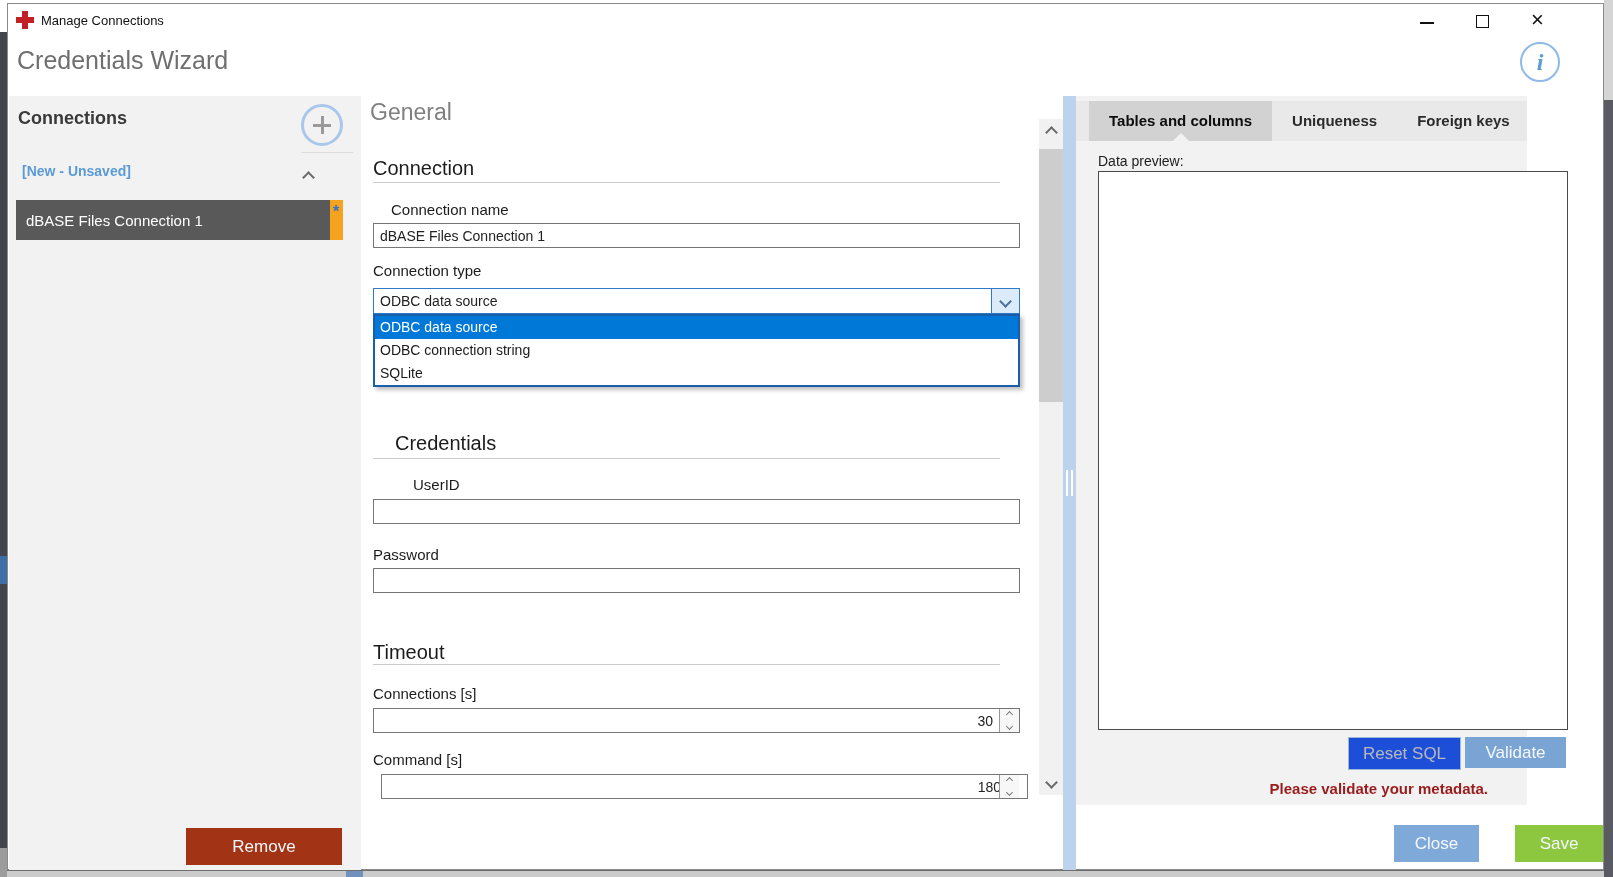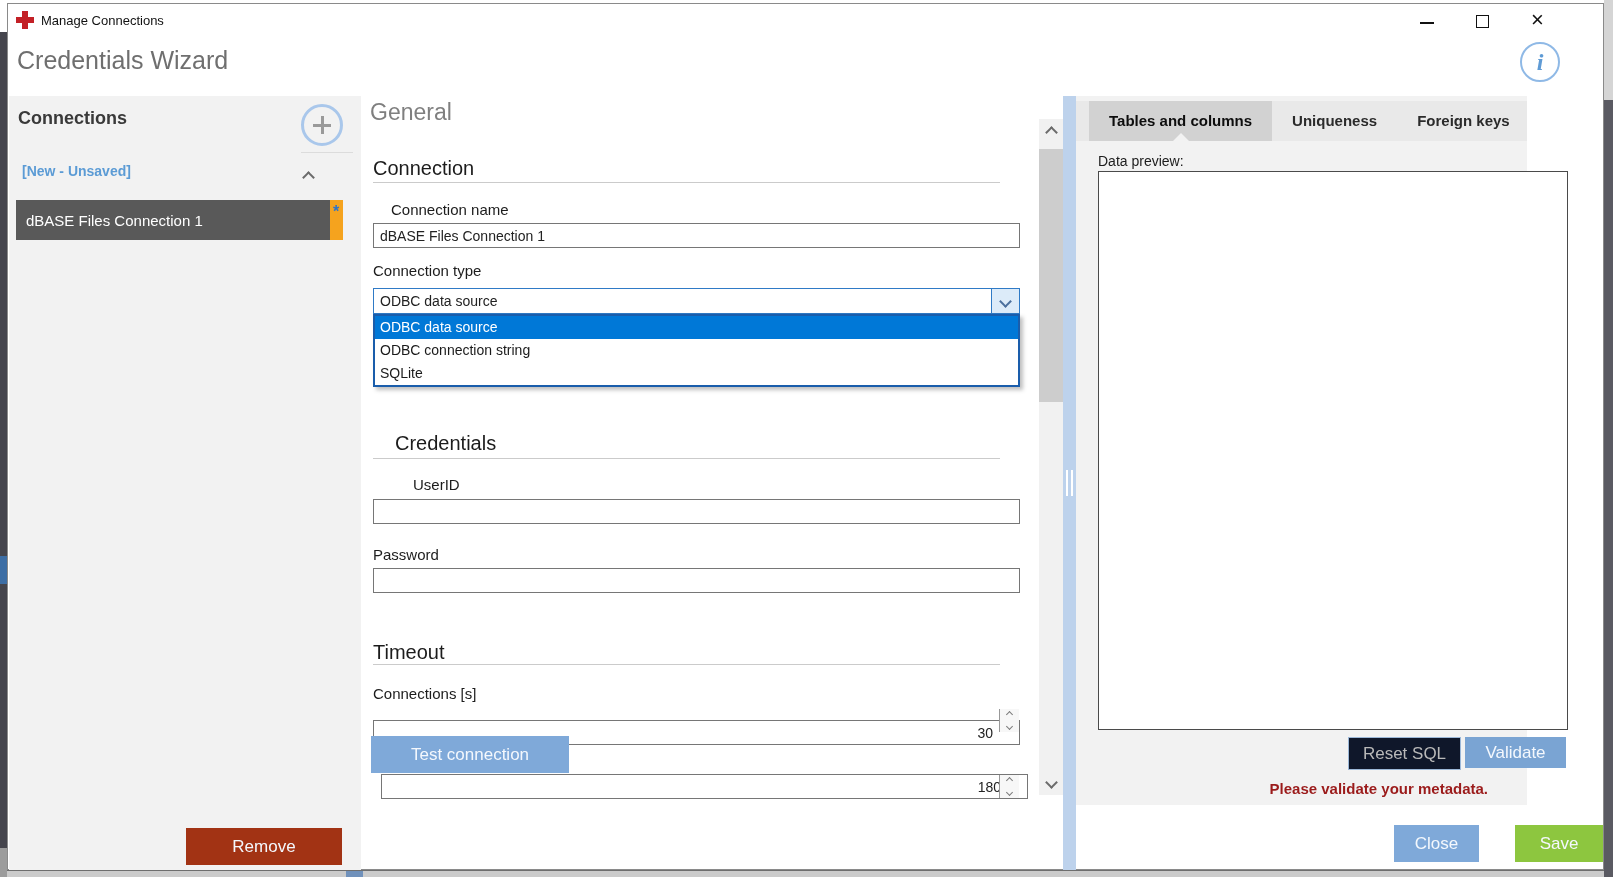--- a/index.html
+++ b/index.html
@@ -81,21 +81,21 @@
 
   
   .rpanel{left:1068px;top:92px;width:451px;height:709px;background:#f2f2f2;}
   .tabstrip{position:absolute;left:0;top:5px;right:0;height:40px;background:#e9e9e9;display:flex;padding-left:13px;}
   .tab{height:40px;line-height:40px;padding:0 20px;font-size:15px;color:#2b2b2b;position:relative;white-space:nowrap;font-weight:bold;}
   .tab.active{background:#d2d2d2;font-weight:bold;color:#0d0d0d;}
   .tab.active::after{content:"";position:absolute;bottom:0;left:50%;margin-left:-8px;width:0;height:0;
                      border-left:8px solid transparent;border-right:8px solid transparent;border-bottom:8px solid #f2f2f2;}
   .preview-label{position:absolute;left:22px;top:57px;font-size:14px;color:#1c1c1c;}
   .preview-box{position:absolute;left:22px;top:75px;width:468px;height:557px;background:#ffffff;border:1px solid #4a4a4a;}
-  .reset-btn{position:absolute;left:272px;top:641px;width:111px;height:31px;background:#0f172a;
+  .reset-btn{position:absolute;left:272px;top:641px;width:111px;height:31px;background:#1d4ed8;
              border:1px solid #9cb8d8;color:#b9b9b9;font-size:17px;}
   .validate-btn{position:absolute;left:389px;top:641px;width:101px;height:31px;background:#7aa4d3;font-size:17px;}
   .warn-msg{position:absolute;right:39px;top:684px;font-size:15px;font-weight:bold;color:#9b1b1b;}
 
   .close-btn{left:1386px;top:821px;width:85px;height:37px;background:#7fa9d9;}
   .save-btn{left:1507px;top:821px;width:88px;height:37px;background:#8dc63f;}
 
   .btn{display:flex;align-items:center;justify-content:center;color:#f4f8fd;font-size:17px;cursor:default;}
 
   
@@ -181,21 +181,21 @@
     <input class="txt" style="left: 365px; top: 495px;" value="">
 
     <div class="abs fld-label" style="left:365px;top:542px;">Password</div>
     <input class="txt" style="left: 365px; top: 564px;" value="">
 
     <div class="abs sec-label" style="left:365px;top:637px;">Timeout</div>
     <div class="abs divider" style="left:365px;top:660px;width:627px;"></div>
 
     <div class="abs fld-label" style="left:365px;top:681px;">Connections [s]</div>
     <div class="abs spin-wrap" style="left:365px;top:704px;">
-      <input class="txt num" style="left: 0px; top: 12px;" value="30">
+      <input class="txt num" style="left: 0px; top: 0px;" value="30">
       <div class="spin-box">
         <div>
             <span class="chev tiny up"></span>
           </div>
         <div>
             <span class="chev tiny"></span>
           </div>
       </div>
     </div>
 
@@ -205,21 +205,20 @@
       <div class="spin-box">
         <div>
             <span class="chev tiny up"></span>
           </div>
         <div>
             <span class="chev tiny"></span>
           </div>
       </div>
     </div>
 
-    <div class="abs test-btn btn">Test connection</div>
 
     <div class="abs vscroll">
       <div class="arrow" style="top:0;">
           <span class="chev up gray"></span>
         </div>
       <div class="thumb"></div>
       <div class="arrow" style="bottom:0;">
           <span class="chev gray"></span>
         </div>
     </div>

